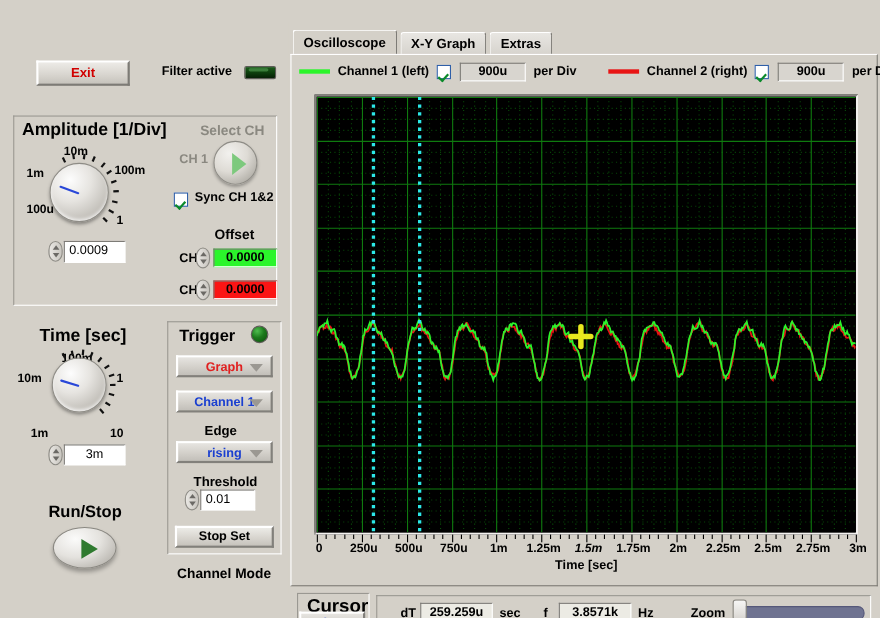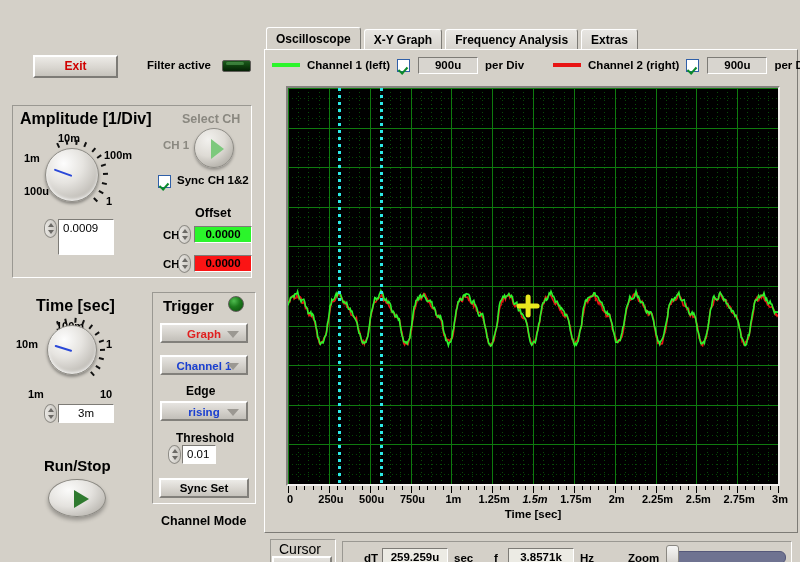--- a/index.html
+++ b/index.html
@@ -125,21 +125,21 @@
   .spin::before,.spin::after{ content:""; position:absolute; left:3px; width:0;height:0;
     border-left:3px solid transparent; border-right:3px solid transparent; }
   .spin::before{ top:3px; border-bottom:4px solid #6b6965; }
   .spin::after{ bottom:3px; border-top:4px solid #6b6965; }
 
   .numbox{
     position:absolute; background:#fff; font-size:11.5px; color:#000;
     border:1px solid; border-color:#7d7b76 #ffffff #ffffff #7d7b76;
     line-height:16px; padding:0 4px;
   }
-  #amp-spin{ left:44px; top:199px; } #amp-val{ left:58px; top:199px; width:56px; height:36px; text-align:left; }
+  #amp-spin{ left:44px; top:199px; } #amp-val{ left:58px; top:199px; width:56px; height:20px; text-align:left; }
   #off1-spin{ left:178px; top:205px; } #off2-spin{ left:178px; top:234px; }
 
   #time-title{ left:36px; top:277px; font-size:16px; }
   #time-spin{ left:44px; top:384px; } #time-val{ left:58px; top:384px; width:56px; height:19px; text-align:center; }
 
   #runstop-lbl{ left:44px; top:437px; font-size:15px; }
   #runstop-btn{
     position:absolute; left:48px; top:459px; width:58px; height:38px; border-radius:50%;
     background:radial-gradient(ellipse at 35% 28%, #fbfbfa 0%, #e4e2de 45%, #bfbcb6 78%, #9d9a94 100%);
     border:1px solid #8a8882; box-shadow:0 3px 4px rgba(0,0,0,.3);
@@ -160,21 +160,21 @@
     border:2px solid; border-color:#ffffff #82807b #82807b #ffffff;
     font-size:11.5px; font-weight:bold; cursor:pointer;
   }
   .ddl .arw{ position:absolute; right:7px; top:6px; width:0;height:0;
     border-left:6px solid transparent; border-right:6px solid transparent; border-top:7px solid #9b9892; }
   #trig-mode{ left:160px; top:303px; width:88px; color:#e02020; }
   #trig-src { left:160px; top:335px; width:88px; color:#1a3fd0; }
   #trig-edge{ left:160px; top:381px; width:88px; color:#1a3fd0; }
   #edge-lbl{ left:186px; top:364px; font-size:12px; }
   #thr-lbl{ left:176px; top:411px; font-size:12px; }
-  #thr-spin{ left:168px; top:425px; } #thr-val{ left:182px; top:425px; width:34px; height:19px; }
+  #thr-spin{ left:168px; top:425px; } #thr-val{ left:182px; top:425px; width:50px; height:19px; }
   #autoset-btn{
     position:absolute; left:159px; top:458px; width:90px; height:20px; line-height:16px; text-align:center;
     background:linear-gradient(to bottom,#ecebe7,#d8d5cf 55%,#c6c3bc);
     border:2px solid; border-color:#ffffff #82807b #82807b #ffffff;
     font-size:11.5px; font-weight:bold; color:#000; cursor:pointer;
   }
   #chmode-lbl{ left:161px; top:494px; font-size:12.5px; }
   #chmode-ddl{ left:159px; top:512px; width:92px; color:#1a3fd0; }
 
   
@@ -219,21 +219,21 @@
   #xticks i{ position:absolute; top:0; width:1px; background:#000; }
   #xlabels{ position:absolute; left:0; top:7px; width:494px; height:14px; }
   #xlabels span{ position:absolute; font-size:11px; font-weight:bold; color:#000; transform:translateX(-50%); white-space:nowrap; }
   #xtitle{ position:absolute; left:0; top:22px; width:494px; text-align:center; font-size:11.5px; font-weight:bold; color:#000; }
 
   
   #cursor-grp{
     position:absolute; left:8px; top:519px; width:66px; height:36px;
     border:1px solid; border-color:#9a9892 #ffffff #ffffff #9a9892; background:#d4d0c8;
   }
-  #cursor-lbl{ position:absolute; left:17px; top:521px; font-size:14px; font-weight:normal; color:#000; }
+  #cursor-lbl{ position:absolute; left:17px; top:521px; font-size:17px; font-weight:bold; color:#000; }
   #cursor-ddl{ left:10px; top:536px; width:60px; color:#1a3fd0; }
 
   #statbar{
     position:absolute; left:80px; top:521px; width:450px; height:34px;
     border:1px solid; border-color:#9a9892 #ffffff #ffffff #9a9892; background:#d4d0c8;
   }
   .sb{ position:absolute; font-size:11.5px; font-weight:bold; color:#000; }
   #dt-lbl{ left:102px; top:532px; }
   #dt-val{ position:absolute; left:120px; top:528px; width:66px; height:18px; line-height:16px; text-align:center;
            font-size:11.5px; font-weight:bold; background:#ecebe4;
@@ -327,21 +327,21 @@
     <div class="ddl" id="trig-src">
       <span>Channel 1</span><i class="arw"></i>
     </div>
     <div class="hdr" id="edge-lbl">Edge</div>
     <div class="ddl" id="trig-edge">
       <span>rising</span><i class="arw"></i>
     </div>
     <div class="hdr" id="thr-lbl">Threshold</div>
     <div class="spin" id="thr-spin"></div>
     <div class="numbox" id="thr-val">0.01</div>
-    <div id="autoset-btn">Sync Set</div>
+    <div id="autoset-btn">Stop Set</div>
 
     <div class="hdr" id="chmode-lbl">Channel Mode</div>
 
   <i class="tickmark" style="left: 58.8988px; top: 126.904px; width: 5px; height: 1.5px; transform-origin: 0px 50%; transform: rotate(-115deg);"></i>
       <i class="tickmark" style="left: 67.1505px; top: 124.382px; width: 5px; height: 1.5px; transform-origin: 0px 50%; transform: rotate(-99deg);"></i>
       <i class="tickmark" style="left: 75.7779px; top: 124.231px; width: 5px; height: 1.5px; transform-origin: 0px 50%; transform: rotate(-83deg);"></i>
       <i class="tickmark" style="left: 84.1127px; top: 126.464px; width: 5px; height: 1.5px; transform-origin: 0px 50%; transform: rotate(-67deg);"></i>
       <i class="tickmark" style="left: 91.5089px; top: 130.908px; width: 5px; height: 1.5px; transform-origin: 0px 50%; transform: rotate(-51deg);"></i>
       <i class="tickmark" style="left: 97.3937px; top: 137.219px; width: 5px; height: 1.5px; transform-origin: 0px 50%; transform: rotate(-35deg);"></i>
       <i class="tickmark" style="left: 101.311px; top: 144.907px; width: 5px; height: 1.5px; transform-origin: 0px 50%; transform: rotate(-19deg);"></i>
@@ -359,21 +359,20 @@
       <i class="tickmark" style="left: 99.9862px; top: 329.12px; width: 5px; height: 1.5px; transform-origin: 0px 50%; transform: rotate(-1.8deg);"></i>
       <i class="tickmark" style="left: 99.0711px; top: 337.152px; width: 5px; height: 1.5px; transform-origin: 0px 50%; transform: rotate(14.8deg);"></i>
       <i class="tickmark" style="left: 95.8994px; top: 344.588px; width: 5px; height: 1.5px; transform-origin: 0px 50%; transform: rotate(31.4deg);"></i>
       <i class="tickmark" style="left: 90.7357px; top: 350.808px; width: 5px; height: 1.5px; transform-origin: 0px 50%; transform: rotate(48deg);"></i>
     </div>
 
   <div id="right">
     <div id="tabstrip">
         <div class="tab active"><span>Oscilloscope</span></div>
         <div class="tab"><span>X-Y Graph</span></div>
-        <div class="tab"><span>Frequency Analysis</span></div>
         <div class="tab"><span>Extras</span></div>
       </div>
     <div id="tabbody"></div>
     <div id="legend">
         <div class="leg-line" style="background: rgb(43, 245, 43);"></div>
         <div class="leg-txt">Channel 1 (left)</div>
         <div class="leg-chk"></div>
         <div class="leg-box">900u</div>
         <div class="leg-txt">per Div</div>
         <div class="leg-gap"></div>

